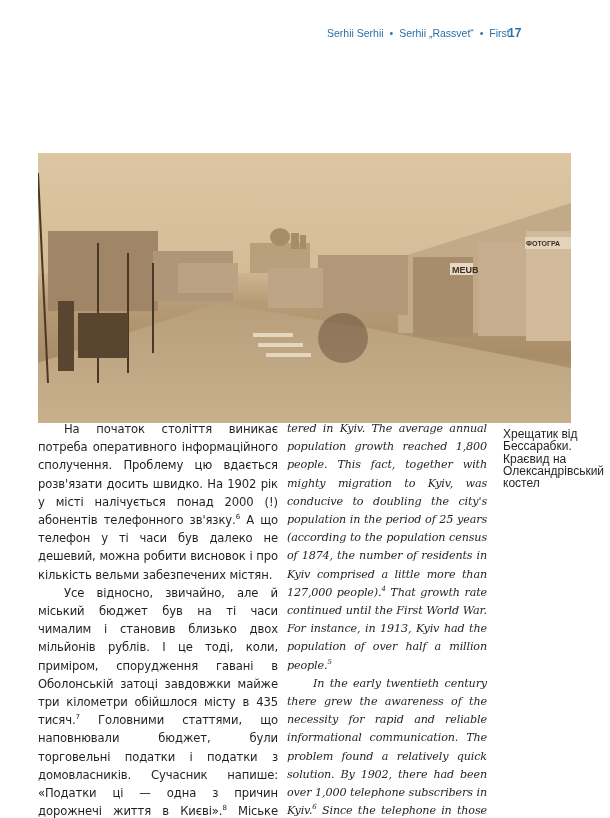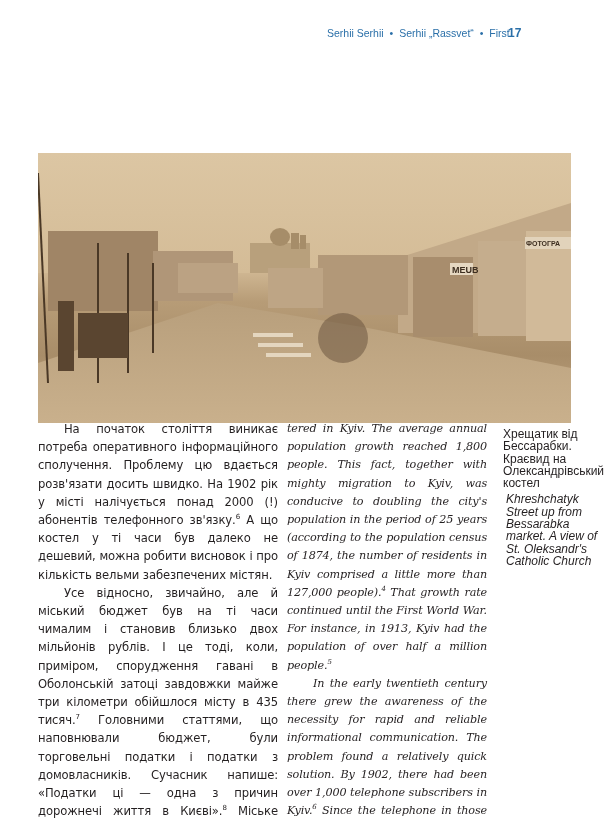--- a/index.html
+++ b/index.html
@@ -108,26 +108,25 @@
     <g fill="#e4d6bf">
       <rect x="215" y="180" width="40" height="4"></rect>
       <rect x="220" y="190" width="45" height="4"></rect>
       <rect x="228" y="200" width="45" height="4"></rect>
     </g>
     <ellipse cx="305" cy="185" rx="25" ry="25" fill="#6b5640" opacity="0.55"></ellipse>
   </svg>
 </div>
 
 <div class="col col-left">
-  <p><span>На початок століття виникає потреба оперативного інформаційного сполучення. Проблему цю вдається розв'язати досить швидко. На 1902 рік у місті налічується понад 2000 (!) абонентів телефонного зв'язку.</span><sup>6</sup><span> А що костел у ті часи був далеко не дешевий, можна робити висновок і про кількість вельми забезпечених містян.</span></p>
+  <p><span>На початок століття виникає потреба оперативного інформаційного сполучення. Проблему цю вдається розв'язати досить швидко. На 1902 рік у місті налічується понад 2000 (!) абонентів телефонного зв'язку.</span><sup>6</sup><span> А що телефон у ті часи був далеко не дешевий, можна робити висновок і про кількість вельми забезпечених містян.</span></p>
   <p><span>Усе відносно, звичайно, але й міський бюджет був на ті часи чималим і становив близько двох мільйонів рублів. І це тоді, коли, приміром, спорудження гавані в Оболонській затоці завдовжки майже три кілометри обійшлося місту в 435 тисяч.</span><sup>7</sup><span> Головними статтями, що наповнювали бюджет, були торговельні податки і податки з домовласників. Сучасник напише: «Податки ці — одна з причин дорожнечі життя в Києві».</span><sup>8</sup><span> Міське життя було недешевим. Фешенебельні готелі та ресторани, клуби, крамниці, автосалони і банки — тому підтвердження. Останніх можна налічити до півтора</span></p>
 </div>
 
 <div class="col col-mid">
   <p class="cont"><span>tered in Kyiv. The average annual population growth reached 1,800 people. This fact, together with mighty migration to Kyiv, was conducive to doubling the city's population in the period of 25 years (according to the population census of 1874, the number of residents in Kyiv comprised a little more than 127,000 people).</span><sup>4</sup><span> That growth rate continued until the First World War. For instance, in 1913, Kyiv had the population of over half a million people.</span><sup>5</sup></p>
   <p><span>In the early twentieth century there grew the awareness of the necessity for rapid and reliable informational communication. The problem found a relatively quick solution. By 1902, there had been over 1,000 telephone subscribers in Kyiv.</span><sup>6</sup><span> Since the telephone in those days did not belong to cheap facilities, it is the evidence of a number of prosperous Kyiv residents.</span></p>
 
 </div>
 
 <div class="caption">
   <p class="ua">Хрещатик від Бессарабки. Краєвид на Олександрівський костел</p>
-  <p class="en">Khreshchatyk Street up from Bessarabka market. A view of St. Oleksandr's Catholic Church</p>
 </div>
 
 </body></html>

